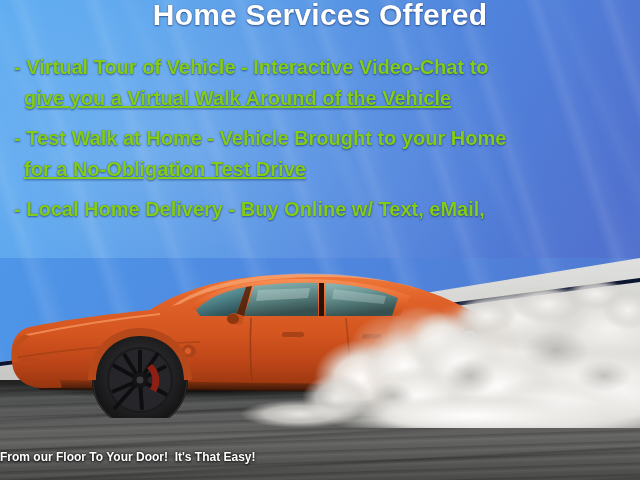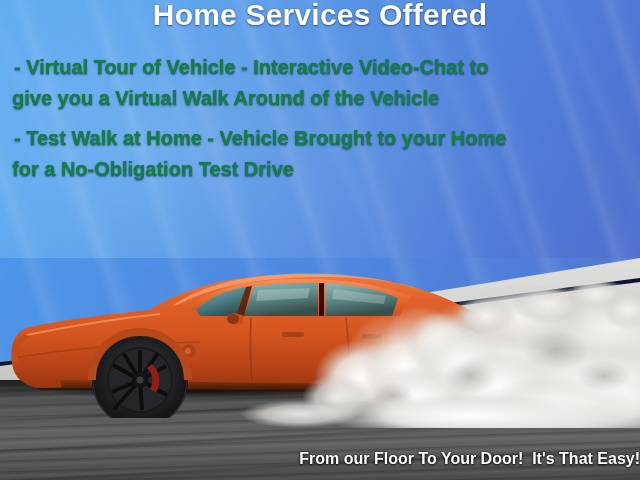--- a/index.html
+++ b/index.html
@@ -111,30 +111,30 @@
   
   .title{
     position:absolute;left:0;right:0;top:-2px;
     text-align:center;color:#fff;
     font-size:30px;font-weight:bold;letter-spacing:.2px;
     font-stretch:condensed;
     text-shadow:0 1px 2px rgba(10,30,80,.55),0 0 1px rgba(10,30,80,.5);
   }
   .bullets{
     position:absolute;left:0;top:52px;width:572px;
-    color:#15803d;font-size:20px;font-weight:bold;line-height:31px;
+    color:#84cc16;font-size:20px;font-weight:bold;line-height:31px;
     text-shadow:0 1px 2px rgba(12,35,90,.55),0 0 1px rgba(12,35,90,.45);
   }
   .bullet{margin-bottom:9px;}
   .bullet .l1{display:block;padding-left:14px;white-space:nowrap;}
-  .bullet .l2{display:block;padding-left:12px;white-space:nowrap;}
+  .bullet .l2{display:block;padding-left:24px;white-space:nowrap;text-decoration:underline;}
   .tagline{
     position:absolute;left:0;right:0;top:450px;
-    text-align:right;color:#fff;
-    font-size:16px;font-weight:bold;white-space:pre;
+    text-align:left;color:#fff;
+    font-size:12px;font-weight:bold;white-space:pre;
     text-shadow:0 1px 3px rgba(0,0,0,.85),0 0 2px rgba(0,0,0,.8);
   }
 </style>
 </head>
 <body>
 
 <div id="stage">
 
   <div class="sky"></div>
   <div class="sky-streaks"></div>
@@ -342,18 +342,19 @@
   <div class="bullets">
     <div class="bullet">
       <span class="l1">- Virtual Tour of Vehicle - Interactive Video-Chat to</span>
       <span class="l2">give you a Virtual Walk Around of the Vehicle</span>
     </div>
     <div class="bullet">
       <span class="l1">- Test Walk at Home - Vehicle Brought to your Home</span>
       <span class="l2">for a No-Obligation Test Drive</span>
     </div>
     <div class="bullet">
+      <span class="l1">- Local Home Delivery - Buy Online w/ Text, eMail,</span>
     </div>
   </div>
 
   <div class="tagline">From our Floor To Your Door!  It's That Easy!</div>
 
 </div>
 
 </body></html>

